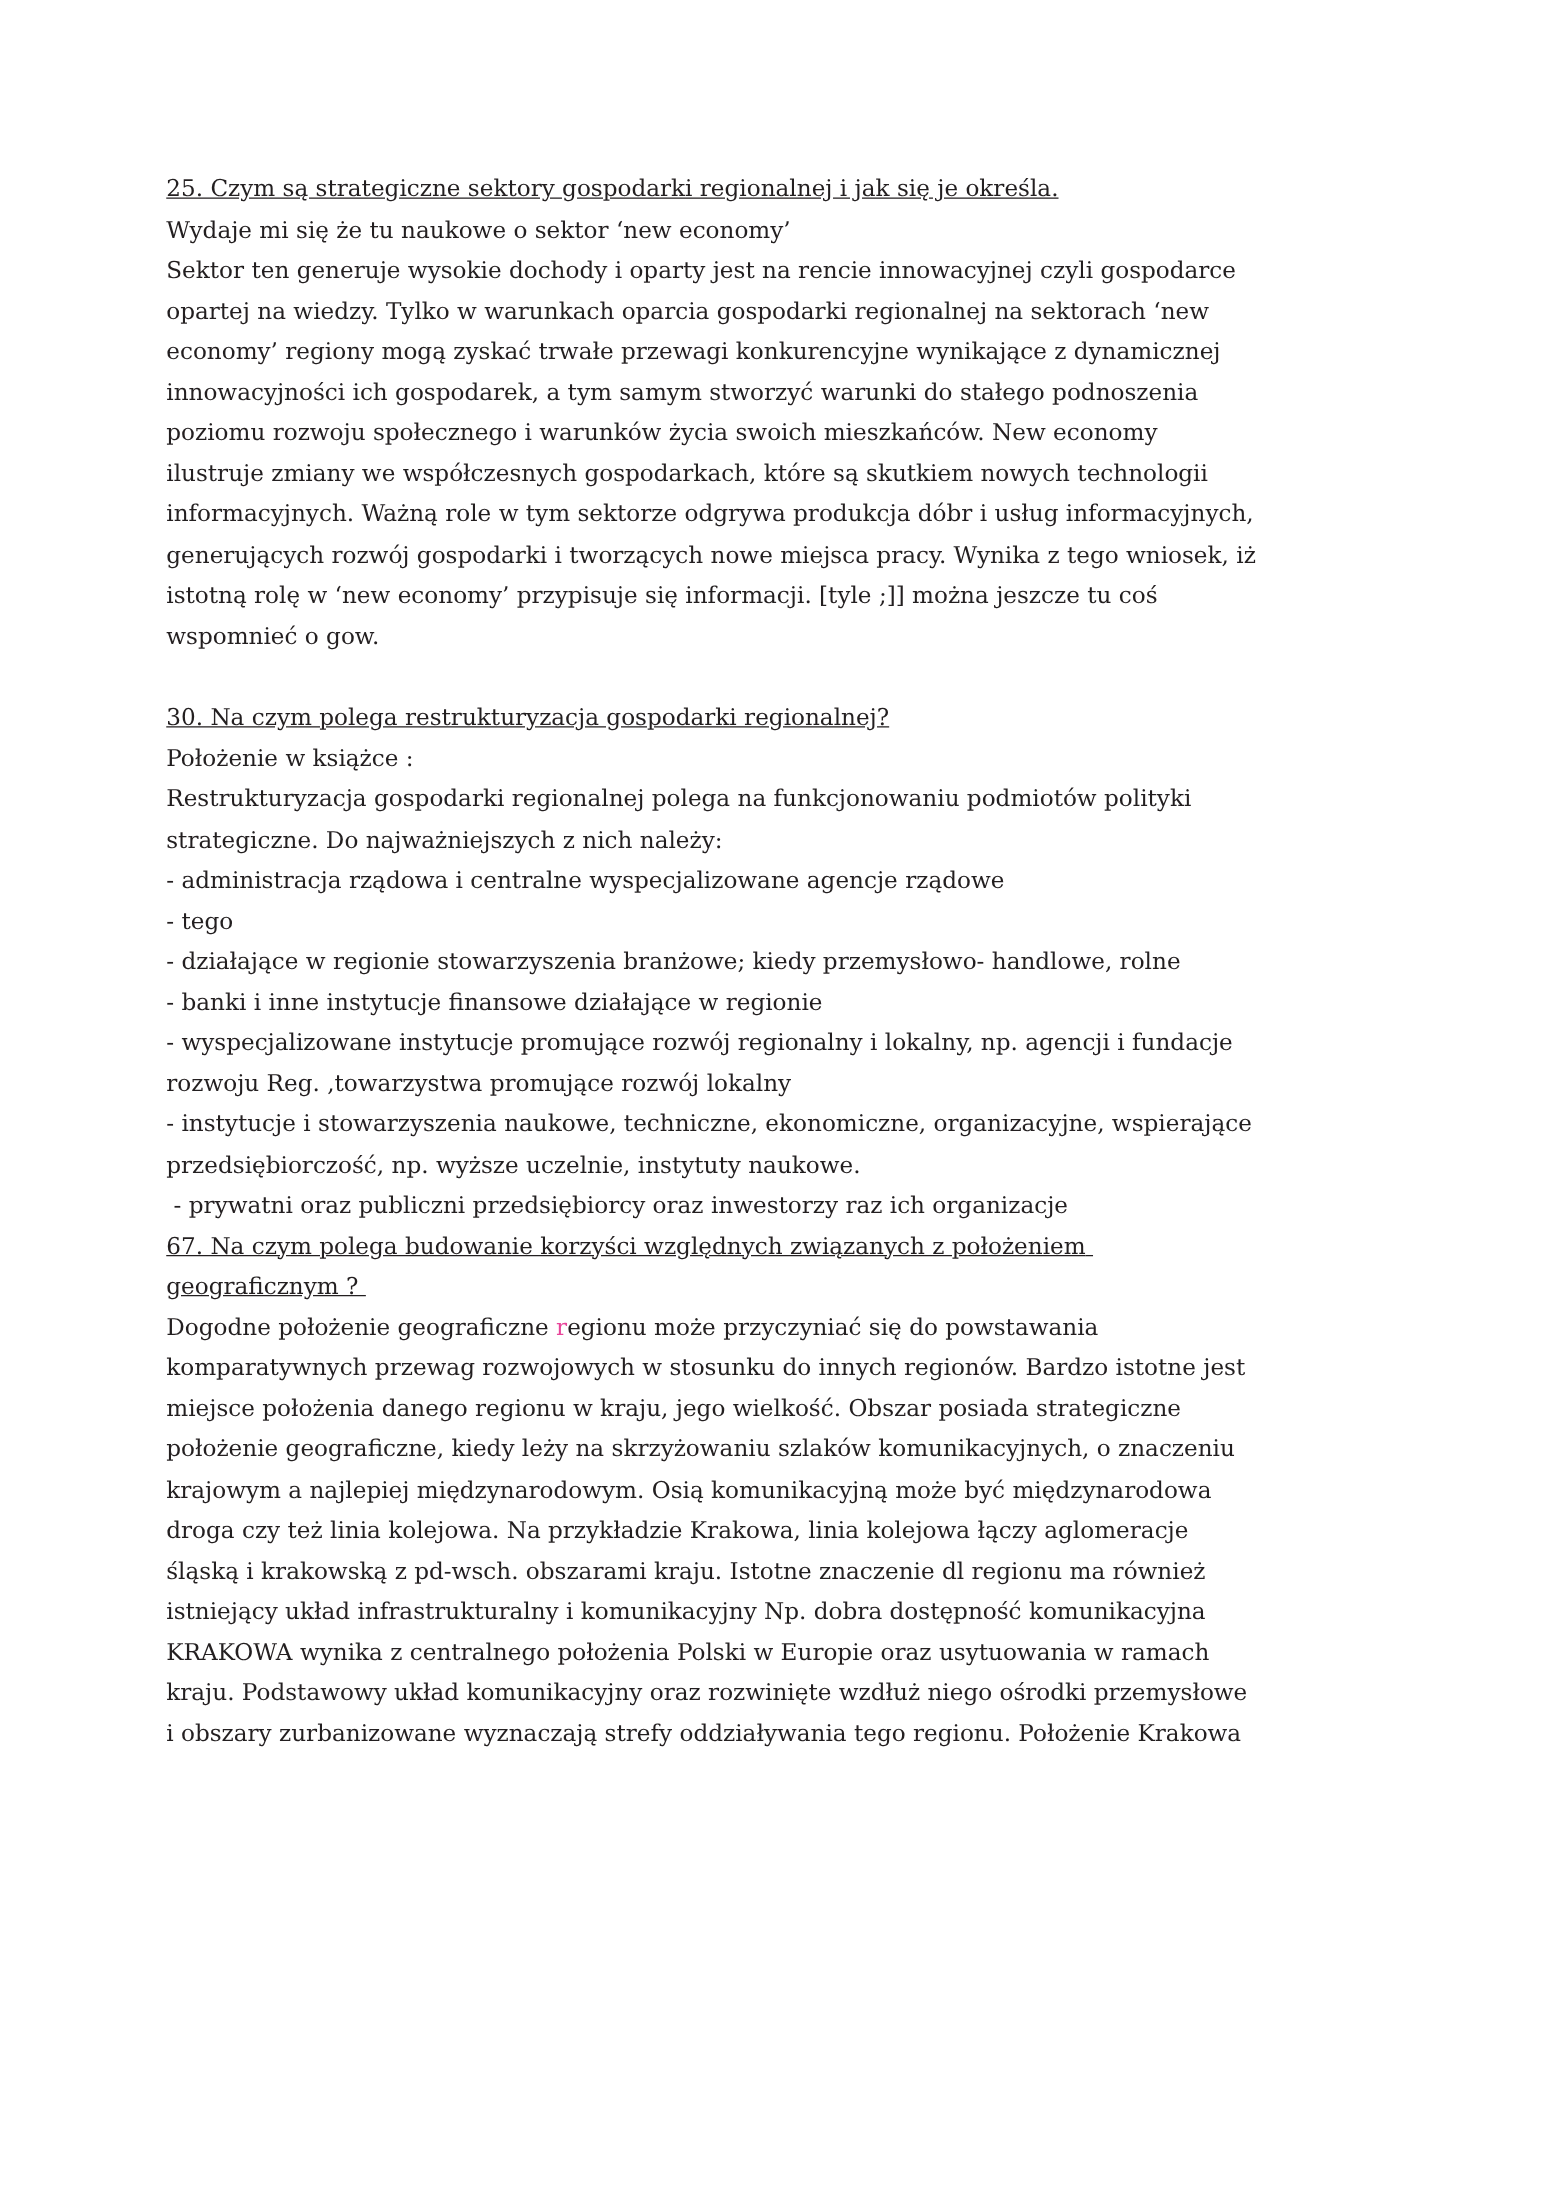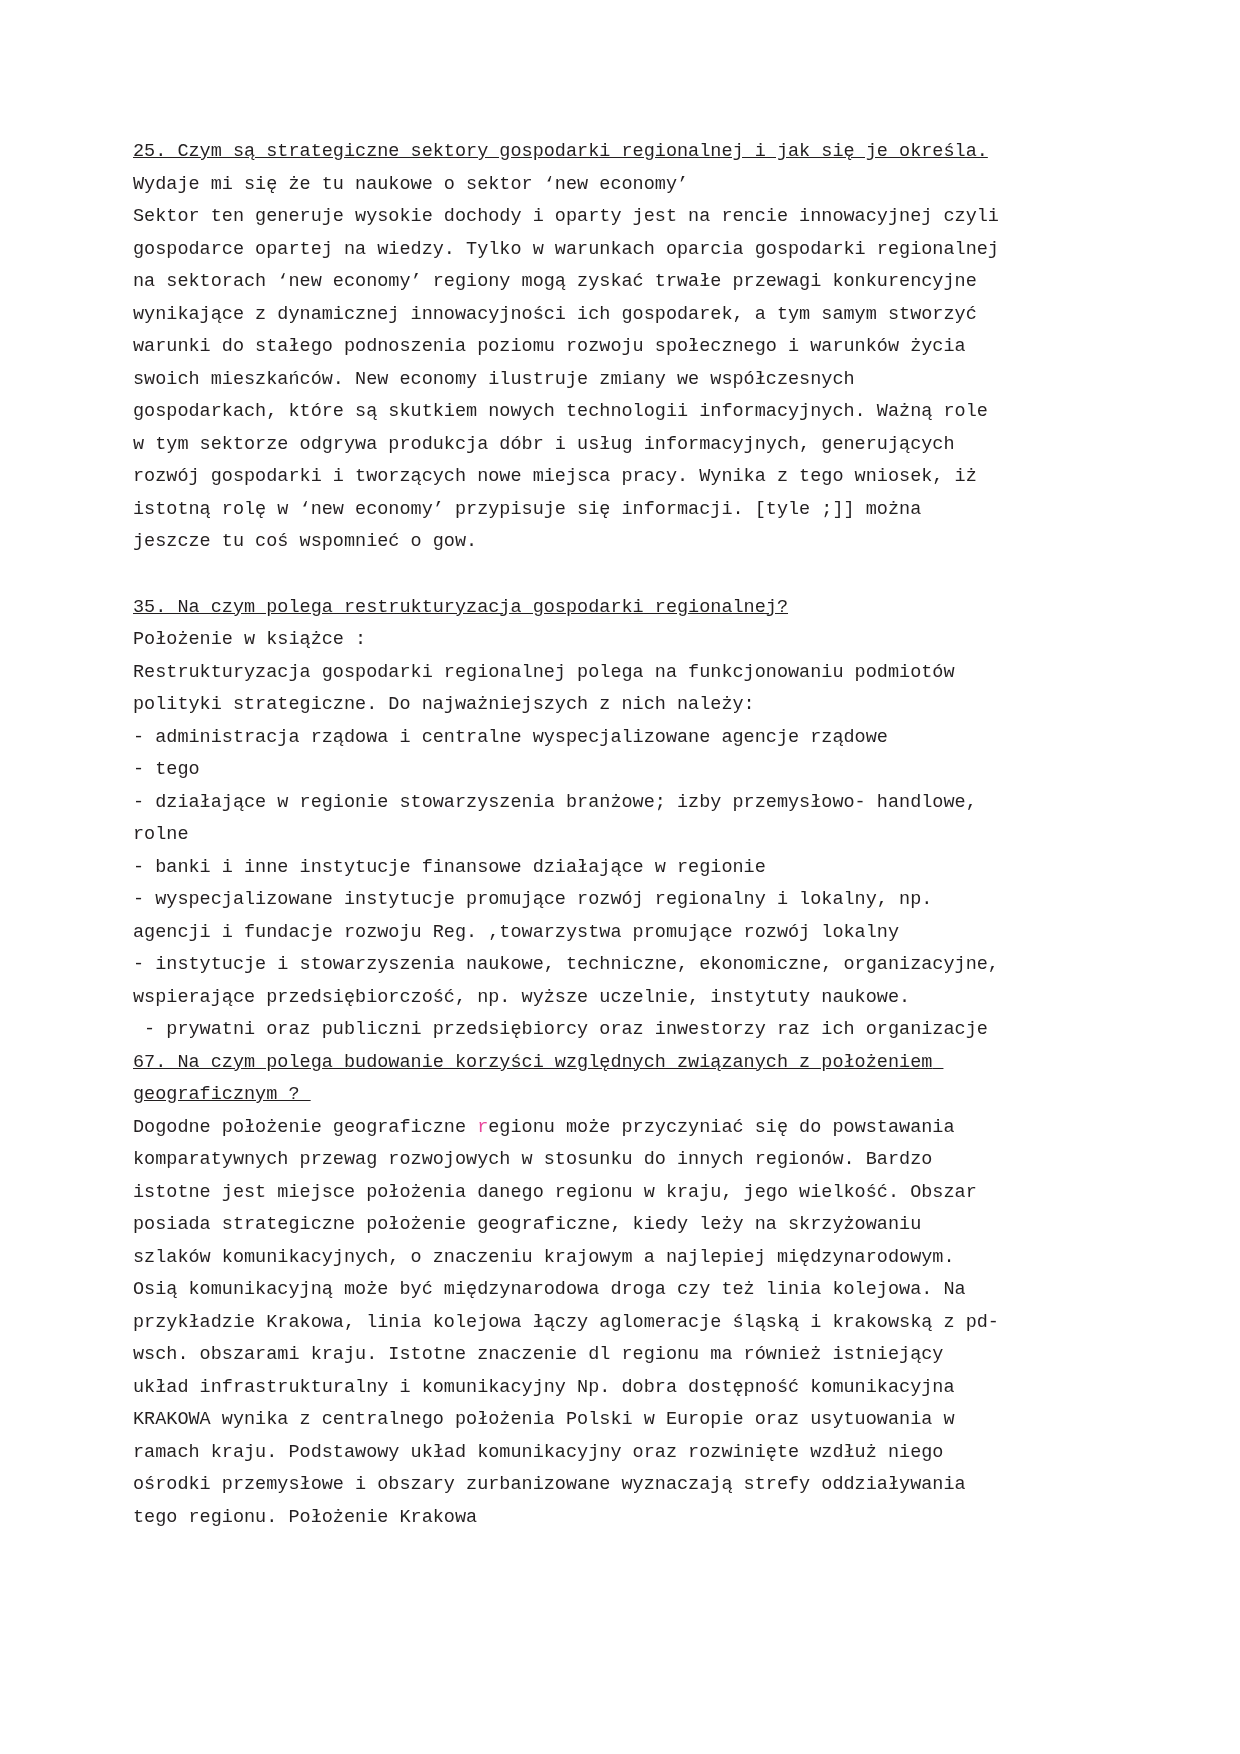--- a/index.html
+++ b/index.html
@@ -12,21 +12,20 @@
     overflow: hidden;
   }
   .page {
     width: 1240px;
     height: 1754px;
     background: #ffffff;
     padding: 136px 115px 0 133px;
   }
   .content {
     width: 875px;
-    font-family: Liberation Mono, monospace;
   }
   .q-heading {
     font-size: 18.5px;
     font-weight: normal;
     line-height: 32.5px;
     text-decoration: underline;
     white-space: pre-wrap;
   }
   .para, .line, .list-item {
     font-size: 18.5px;
@@ -44,27 +43,27 @@
 <div class="page">
   <div class="content">
 
     <section class="qa-section sec-q25">
       <h2 class="q-heading">25. Czym są strategiczne sektory gospodarki regionalnej i jak się je określa.</h2>
       <p class="line">Wydaje mi się że tu naukowe o sektor ‘new economy’</p>
       <p class="para">Sektor ten generuje wysokie dochody i oparty jest na rencie innowacyjnej czyli gospodarce opartej na wiedzy. Tylko w warunkach oparcia gospodarki regionalnej na sektorach ‘new economy’ regiony mogą zyskać trwałe przewagi konkurencyjne wynikające z dynamicznej innowacyjności ich gospodarek, a tym samym stworzyć warunki do stałego podnoszenia poziomu rozwoju społecznego i warunków życia swoich mieszkańców. New economy ilustruje zmiany we współczesnych gospodarkach, które są skutkiem nowych technologii informacyjnych. Ważną role w tym sektorze odgrywa produkcja dóbr i usług informacyjnych, generujących rozwój gospodarki i tworzących nowe miejsca pracy. Wynika z tego wniosek, iż istotną rolę w ‘new economy’ przypisuje się informacji. [tyle ;]] można jeszcze tu coś wspomnieć o gow.</p>
     </section>
 
     <section class="qa-section sec-q24">
-      <h2 class="q-heading">35. Na czym polega restrukturyzacja gospodarki regionalnej?</h2>
+      <h2 class="q-heading">30. Na czym polega restrukturyzacja gospodarki regionalnej?</h2>
       <p class="line">Położenie w książce :</p>
       <p class="para">Restrukturyzacja gospodarki regionalnej polega na funkcjonowaniu podmiotów polityki strategiczne. Do najważniejszych z nich należy:</p>
       <div class="list">
         <p class="list-item">- administracja rządowa i centralne wyspecjalizowane agencje rządowe</p>
         <p class="list-item">- tego</p>
-        <p class="list-item">- działające w regionie stowarzyszenia branżowe; izby przemysłowo- handlowe, rolne</p>
+        <p class="list-item">- działające w regionie stowarzyszenia branżowe; kiedy przemysłowo- handlowe, rolne</p>
         <p class="list-item">- banki i inne instytucje finansowe działające w regionie</p>
         <p class="list-item">- wyspecjalizowane instytucje promujące rozwój regionalny i lokalny, np. agencji i fundacje rozwoju Reg. ,towarzystwa promujące rozwój lokalny</p>
         <p class="list-item">- instytucje i stowarzyszenia naukowe, techniczne, ekonomiczne, organizacyjne, wspierające przedsiębiorczość, np. wyższe uczelnie, instytuty naukowe.</p>
         <p class="list-item"> - prywatni oraz publiczni przedsiębiorcy oraz inwestorzy raz ich organizacje</p>
       </div>
     </section>
 
     <section class="qa-section sec-q67">
       <h2 class="q-heading">67. Na czym polega budowanie korzyści względnych związanych z położeniem geograficznym ? </h2>
       <p class="para"><span>Dogodne położenie geograficzne </span><span class="accent">r</span><span>egionu może przyczyniać się do powstawania komparatywnych przewag rozwojowych w stosunku do innych regionów. Bardzo istotne jest miejsce położenia danego regionu w kraju, jego wielkość. Obszar posiada strategiczne położenie geograficzne, kiedy leży na skrzyżowaniu szlaków komunikacyjnych, o znaczeniu krajowym a najlepiej międzynarodowym. Osią komunikacyjną może być międzynarodowa droga czy też linia kolejowa. Na przykładzie Krakowa, linia kolejowa łączy aglomeracje śląską i krakowską z pd-wsch. obszarami kraju. Istotne znaczenie dl regionu ma również istniejący układ infrastrukturalny i komunikacyjny Np. dobra dostępność komunikacyjna KRAKOWA wynika z centralnego położenia Polski w Europie oraz usytuowania w ramach kraju. Podstawowy układ komunikacyjny oraz rozwinięte wzdłuż niego ośrodki przemysłowe i obszary zurbanizowane wyznaczają strefy oddziaływania tego regionu. Położenie Krakowa</span></p>

